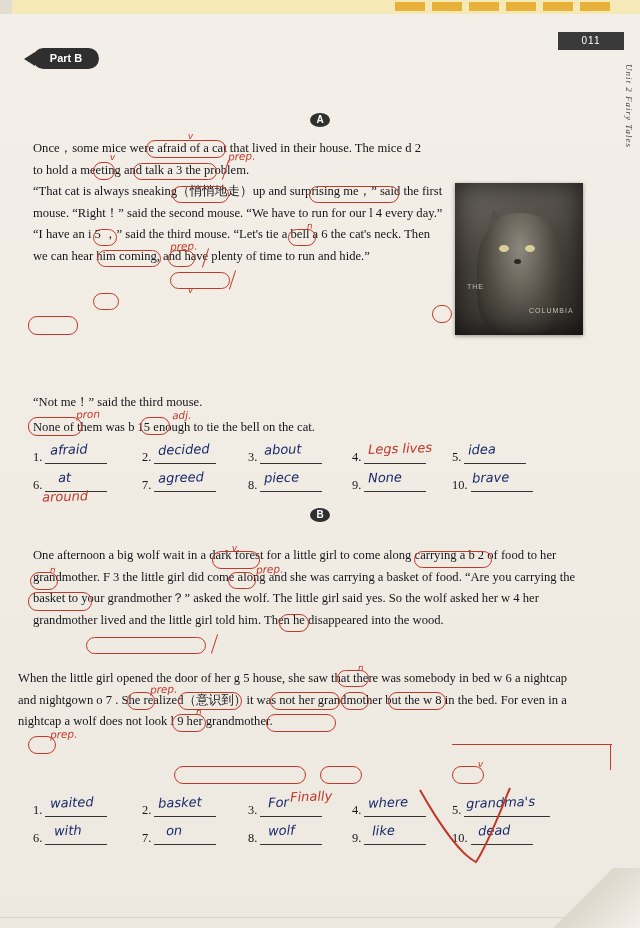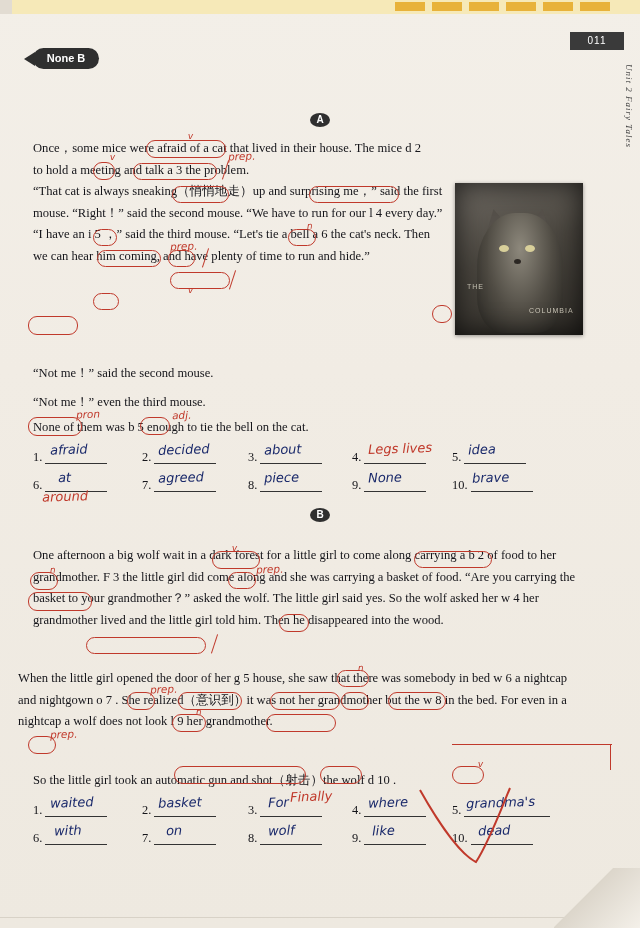--- a/index.html
+++ b/index.html
@@ -12,21 +12,21 @@
   .page{
     position:absolute;left:0;top:0;width:640px;height:928px;
     background:linear-gradient(180deg,#f3efe8 0%,#f1ece4 40%,#eee9e0 100%);
   }
   
   .topband{position:absolute;left:0;top:0;width:640px;height:14px;background:#f6e9b8;}
   .topband .dash{position:absolute;top:2px;height:9px;background:#e8b23a;}
   .topband .corner{position:absolute;left:0;top:0;width:12px;height:14px;background:#e2dcd2;}
   
   .pagetab{
-    position:absolute;right:16px;top:32px;width:54px;height:18px;background:#3a3a3a;
+    position:absolute;right:16px;top:32px;width:66px;height:18px;background:#3a3a3a;
     color:#fff;font-size:10px;letter-spacing:1px;text-align:center;line-height:18px;
     font-family:"Liberation Sans",sans-serif;
   }
   .sidetext{
     position:absolute;right:6px;top:64px;
     writing-mode:vertical-rl;
     font-size:9px;color:#444;letter-spacing:1px;
     font-family:"Liberation Serif",serif;font-style:italic;
   }
   
@@ -109,29 +109,28 @@
     <div class="dash" style="left:469px;width:30px;"></div>
     <div class="dash" style="left:506px;width:30px;"></div>
     <div class="dash" style="left:543px;width:30px;"></div>
     <div class="dash" style="left:580px;width:30px;"></div>
   </div>
 
   <div class="pagetab">011</div>
   <div class="sidetext">Unit 2   Fairy Tales</div>
 
   <div class="partb-arrow"></div>
-  <div class="partb">None B</div>
+  <div class="partb">Part B</div>
 
   <div class="circ" style="left:310px;top:113px;">A</div>
 
   <div class="text" style="left:33px;top:138px;width:400px;">Once，some mice were afraid of a cat that lived in their house. The mice d  2   to hold a meeting and talk a  3   the problem.</div>
   <div class="text" style="left:33px;top:181px;width:410px;">“That cat is always sneaking（悄悄地走）up and surprising me，” said the first mouse. “Right！” said the second mouse. “We have to run for our l  4   every day.” “I have an i  5  ，” said the third mouse. “Let's tie a bell a  6   the cat's neck. Then we can hear him coming, and have plenty of time to run and hide.”</div>
-  <div class="text" style="left:33px;top:363px;width:410px;">“Not me！” said the second mouse.</div>
-  <div class="text" style="left:33px;top:392px;width:410px;">“Not me！” even the third mouse.</div>
-  <div class="text" style="left:33px;top:417px;width:420px;">None of them was b  5   enough to tie the bell on the cat.</div>
+  <div class="text" style="left:33px;top:392px;width:410px;">“Not me！” said the third mouse.</div>
+  <div class="text" style="left:33px;top:417px;width:420px;">None of them was b  15   enough to tie the bell on the cat.</div>
 
   <div class="photo">
     <div class="ear l"></div>
     <div class="ear r"></div>
     <div class="catbody"></div>
     <div class="eye l"></div>
     <div class="eye r"></div>
     <div class="nose"></div>
     <div class="ptxt" style="left:12px;top:100px;">THE</div>
     <div class="ptxt" style="left:74px;top:124px;">COLUMBIA</div>
@@ -224,21 +223,20 @@
   <div class="ansrow" style="left:452px;top:476px;">
     <span class="num">10.</span>
     <span class="ansline"></span>
   </div>
   <div class="hw" style="left:472px;top:470px;">brave</div>
 
   <div class="circ" style="left:310px;top:508px;">B</div>
 
   <div class="text" style="left:33px;top:545px;width:570px;">One afternoon a big wolf wait   in a dark forest for a little girl to come along carrying a b  2   of food to her grandmother. F  3   the little girl did come along and she was carrying a basket of food. “Are you carrying the basket to your grandmother？” asked the wolf. The little girl said yes. So the wolf asked her w  4   her grandmother lived and the little girl told him. Then he disappeared into the wood.</div>
   <div class="text" style="left:18px;top:668px;width:570px;">When the little girl opened the door of her g  5   house, she saw that there was somebody in bed w  6   a nightcap and nightgown o  7  . She realized（意识到）it was not her grandmother but the w  8   in the bed. For even in a nightcap a wolf does not look l  9   her grandmother.</div>
-  <div class="text" style="left:33px;top:770px;width:570px;">So the little girl took an automatic gun and shot（射击）the wolf d  10  .</div>
 
   <div class="rbox" style="left:212px;top:551px;width:46px;height:16px;"></div>
   <div class="rbox" style="left:414px;top:551px;width:76px;height:15px;"></div>
   <div class="rbox" style="left:30px;top:572px;width:26px;height:16px;"></div>
   <div class="rbox" style="left:228px;top:572px;width:26px;height:15px;"></div>
   <div class="rbox" style="left:28px;top:592px;width:62px;height:17px;"></div>
   <div class="rbox" style="left:279px;top:614px;width:28px;height:16px;"></div>
   <div class="rbox" style="left:86px;top:637px;width:118px;height:15px;"></div>
   <div class="rslash" style="left:214px;top:634px;height:20px;transform:rotate(18deg);"></div>
   <div class="rbox" style="left:337px;top:670px;width:30px;height:15px;"></div>

